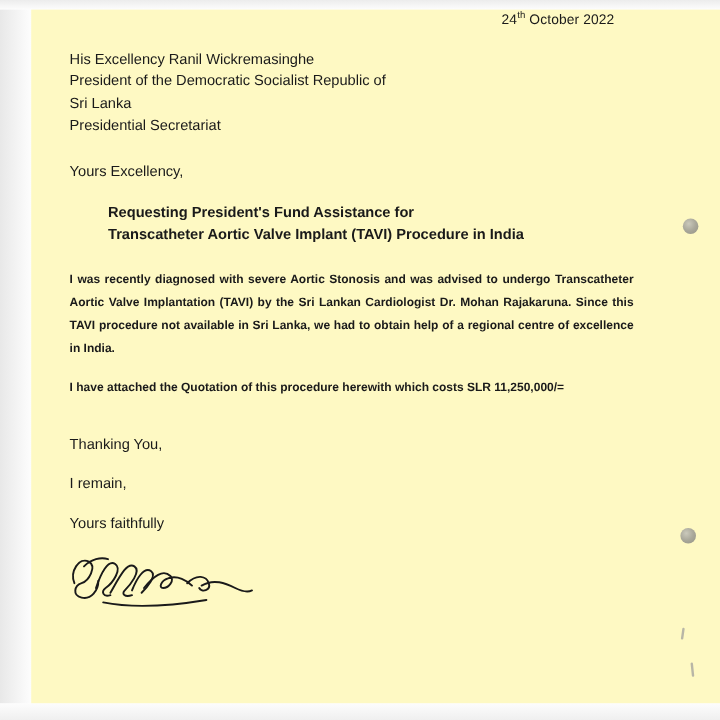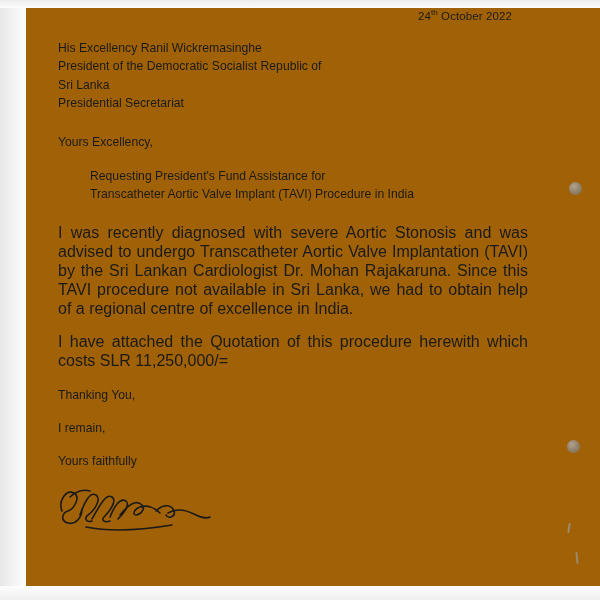--- a/index.html
+++ b/index.html
@@ -11,21 +11,21 @@
     height: 600px;
     background: #ffffff;
     font-family: "Liberation Sans", sans-serif;
     color: #1a1a1a;
     overflow: hidden;
   }
   .page {
     position: relative;
     width: 600px;
     height: 600px;
-    background: #a16207;
+    background: #fef9c3;
   }
   
   .scan-edge-left {
     position: absolute;
     left: 0; top: 0;
     width: 26px; height: 600px;
     background: linear-gradient(to right, #e8e8e8, #fdfdfd);
   }
   .scan-edge-top {
     position: absolute;
@@ -60,34 +60,35 @@
     font-size: 12.2px;
     line-height: 18.5px;
     margin-bottom: 22px;
     margin-top: 17px;
   }
   .salutation {
     font-size: 12.2px;
     margin-bottom: 18px;
   }
   .subject {
-    font-weight: normal;
+    font-weight: bold;
     font-size: 12.2px;
     line-height: 18px;
     margin-left: 32px;
     margin-bottom: 20px;
   }
   .para {
-    font-size: 16px;
+    font-size: 10px;
     line-height: 19px;
     text-align: justify;
     margin-bottom: 14px;
+    font-weight: bold;
   }
   .closing-block {
-    margin-top: 16px;
+    margin-top: 28px;
   }
   .closing-line {
     font-size: 12.2px;
     line-height: 19px;
     margin-bottom: 14px;
   }
   .signature-wrap {
     position: relative;
     height: 54px;
     margin-top: 10px;

